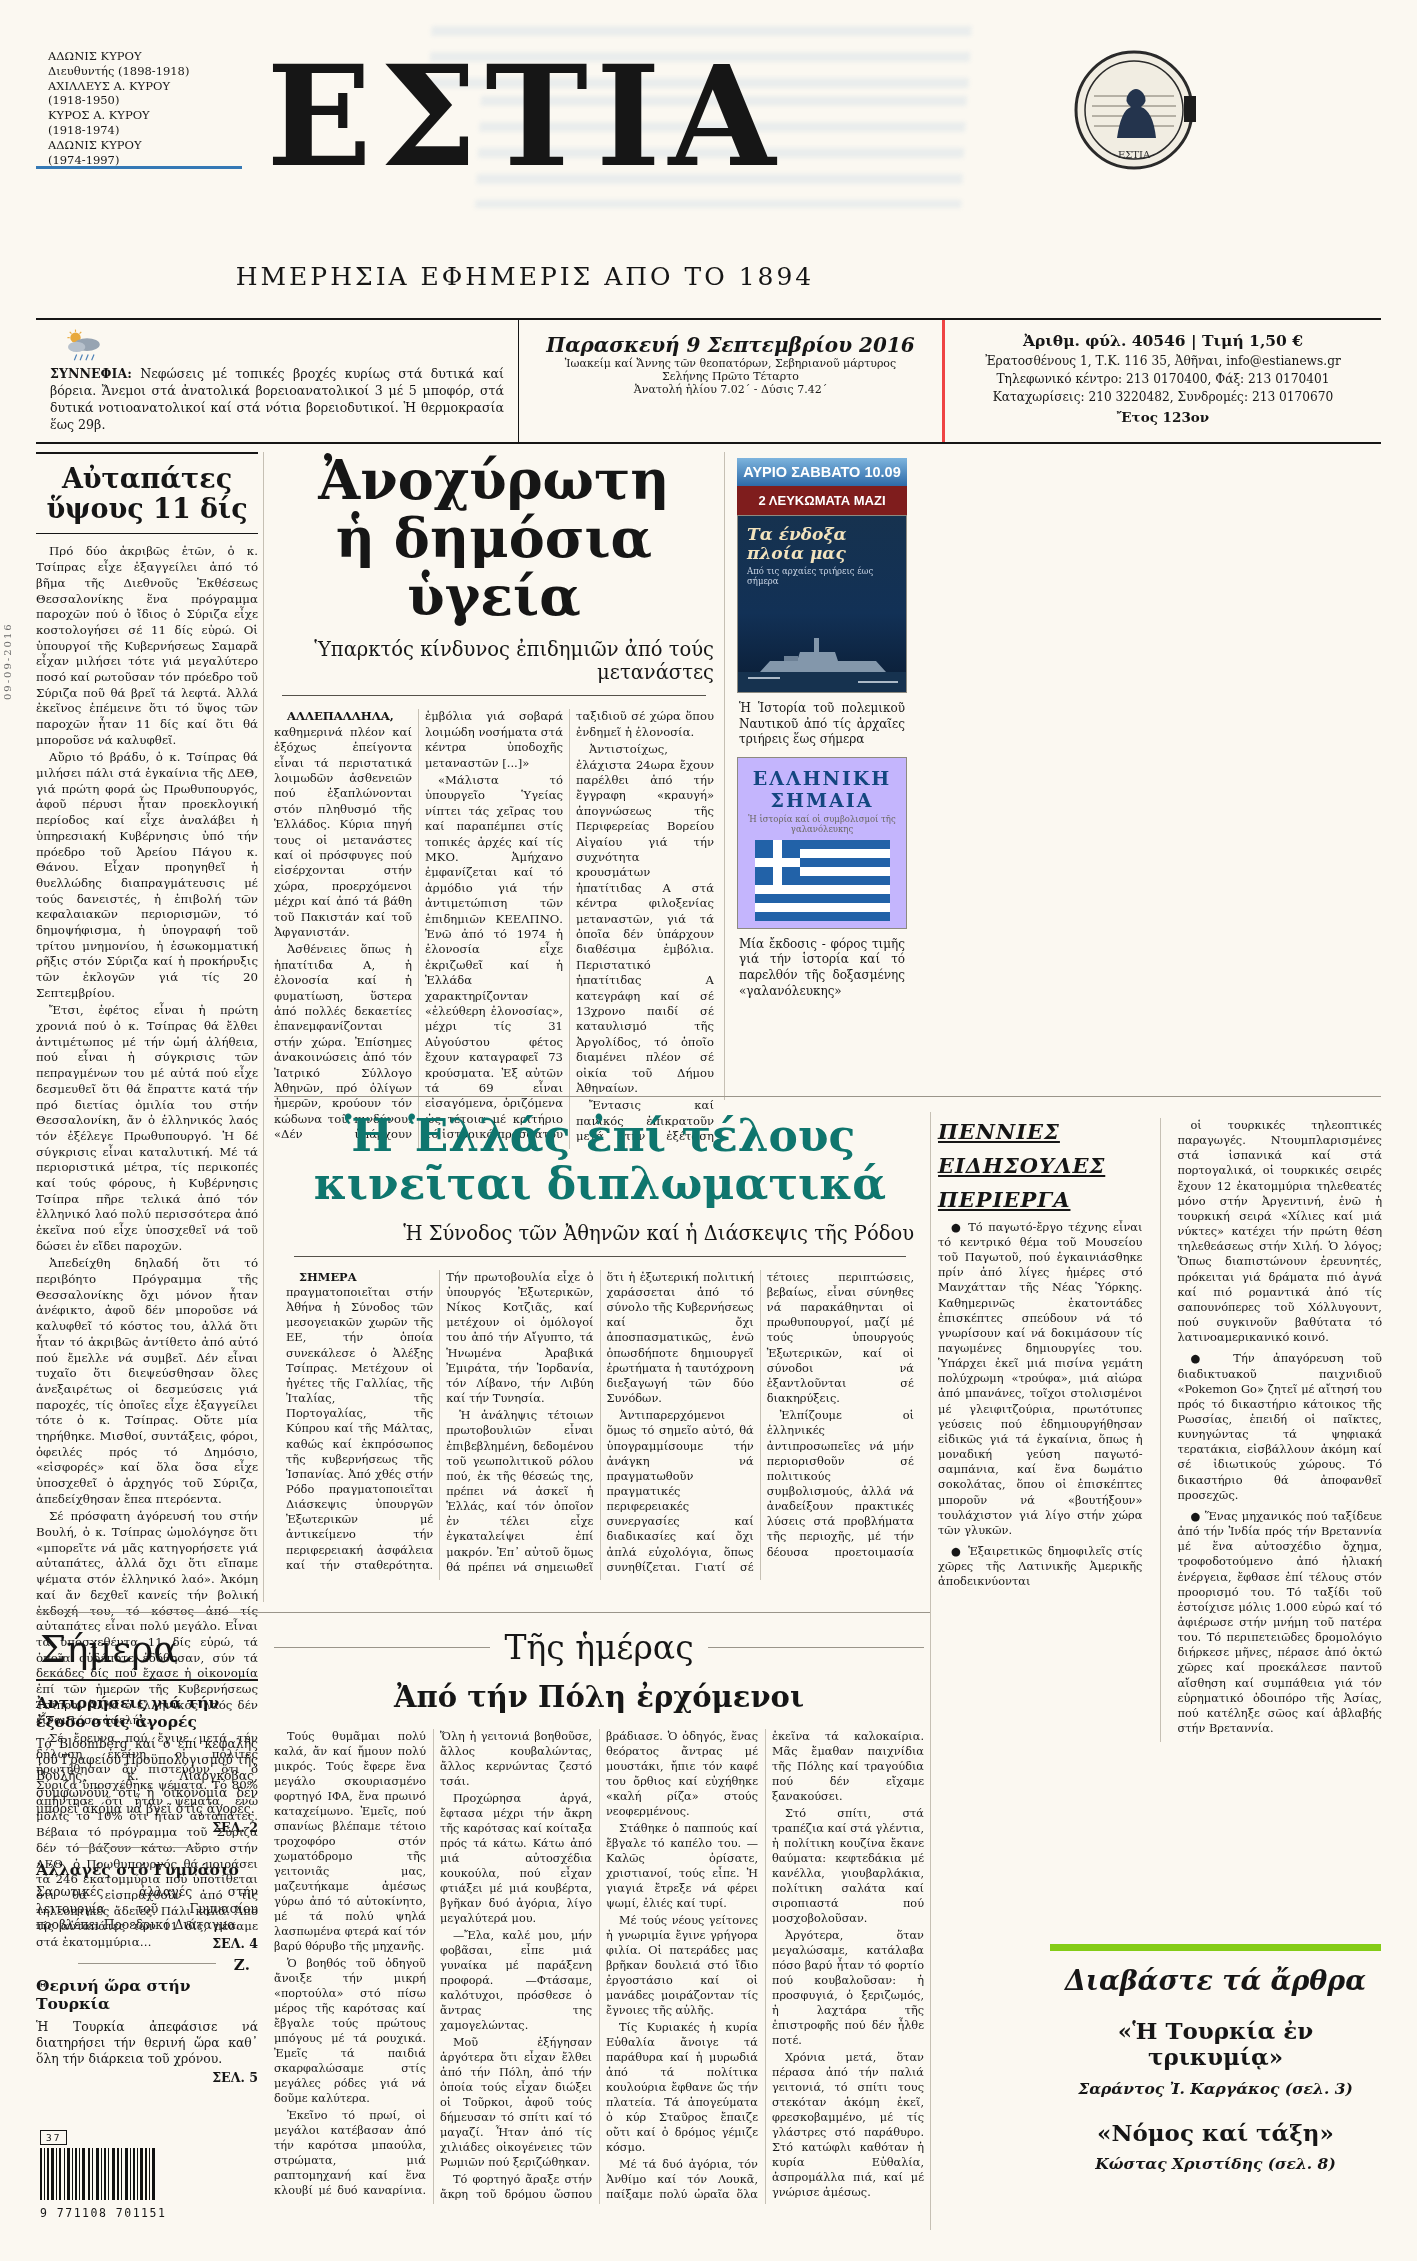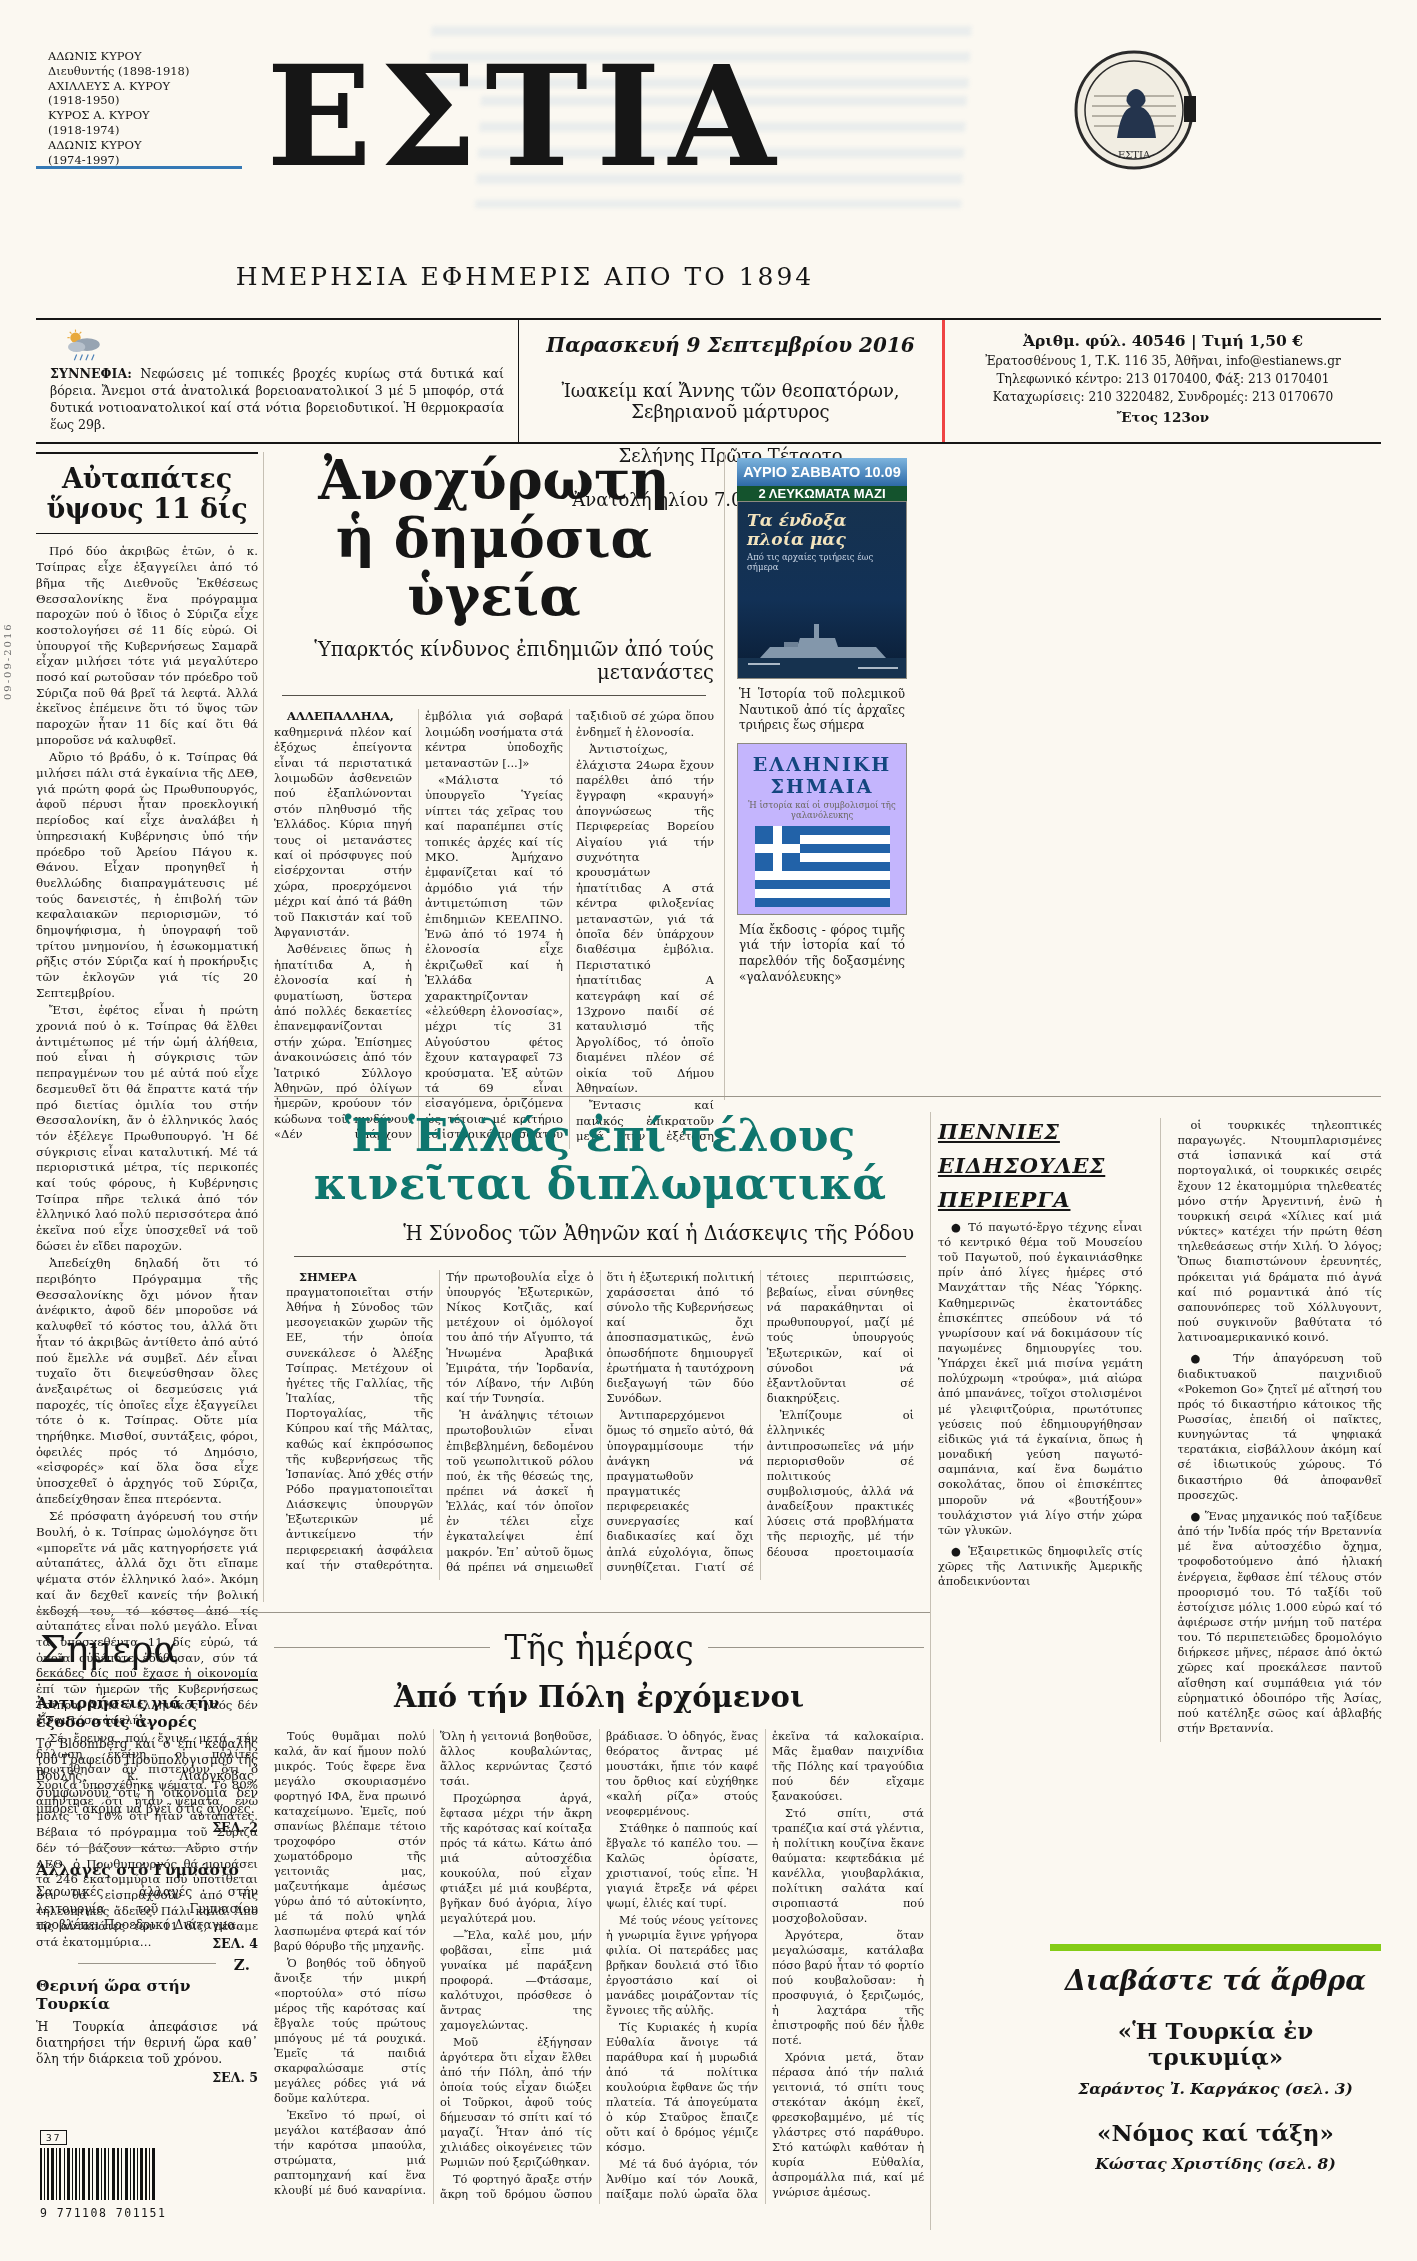--- a/index.html
+++ b/index.html
@@ -26,21 +26,21 @@
   .ghost2{left:478px;top:96px;width:486px;height:112px;}
   
   .infobar{left:36px;top:318px;width:1345px;height:122px;border-top:2px solid #161616;
            border-bottom:2px solid #161616;display:flex;}
   .infobar .cell{padding:9px 14px;box-sizing:border-box;}
   .cell-weather{width:482px;display:flex;gap:2px;flex-direction:column;}
   .cell-weather .wtext{font-size:12.6px;line-height:1.36;text-align:justify;}
   .cell-date{width:424px;border-left:1px solid #161616;text-align:center;}
   .cell-issue{width:439px;border-left:3px solid #ef4444;text-align:center;}
   .date-day{font-size:20px;font-weight:bold;font-style:italic;margin-top:4px;}
-  .date-sub{font-size:18px;margin-top:23px;}
+  .date-sub{font-size:11px;margin-top:0;}
   .issue-no{font-size:15.5px;font-weight:bold;margin-top:2px;}
   .issue-sub{font-size:12.2px;margin-top:4px;}
   .issue-year{font-size:13.5px;font-weight:bold;margin-top:5px;}
   
   .editorial{left:36px;top:452px;width:222px;}
   .edit-titlebox{border-top:2.5px solid #161616;border-bottom:1.5px solid #161616;
                  text-align:center;padding:10px 0 9px;font-size:27px;font-weight:bold;line-height:1.12;}
   .edit-body{margin-top:10px;font-size:11.8px;}
   .edit-sign{text-align:right;font-weight:bold;font-size:15px;padding-right:8px;margin-top:5px;}
   
@@ -48,22 +48,22 @@
   .headline{font-size:54px;font-weight:bold;text-align:center;line-height:1.07;}
   .subhead{font-size:19.5px;text-align:right;margin-top:13px;}
   .sub-rule{height:1px;background:#55524a;margin:11px 8px 13px;}
   .cols3{column-count:3;column-gap:13px;column-rule:1px solid #c6c0b4;height:440px;
          overflow:hidden;font-size:11.6px;}
   .lead{font-weight:bold;}
   
   .ad-box{left:737px;top:458px;width:170px;}
   .ad-banner{background:linear-gradient(180deg,#7db4dd,#2e6aa8);color:#fff;text-align:center;
              font-family:"Liberation Sans",sans-serif;font-weight:bold;font-size:14.5px;padding:6px 2px;}
-  .ad-ribbon{background:#14532d;color:#fff;text-align:center;font-family:"Liberation Sans",sans-serif;
-             font-weight:bold;font-size:13px;padding:0 2px;}
+  .ad-ribbon{background:#7f1d1d;color:#fff;text-align:center;font-family:"Liberation Sans",sans-serif;
+             font-weight:bold;font-size:13px;padding:7px 2px;}
   .cover1{position:relative;height:178px;background:linear-gradient(180deg,#16324f 0%,#123156 55%,#0a1c33 100%);
           border:1px solid #8d8a80;box-sizing:border-box;}
   .cover1 .c1-title{color:#f2e3bd;font-style:italic;font-weight:bold;font-size:17px;line-height:1.1;
                     padding:9px 0 0 9px;}
   .cover1 .c1-sub{color:#c9d4e4;font-size:8.5px;padding:4px 0 0 9px;}
   .cover1 svg{position:absolute;bottom:0;left:0;}
   .ad-caption{font-size:12px;line-height:1.3;text-align:justify;padding:8px 2px 9px;}
   .cover2{height:172px;background:#c4b5fd;border:1px solid #8d8a80;box-sizing:border-box;text-align:center;}
   .cover2 .c2-title{color:#14467f;font-weight:bold;font-size:19px;letter-spacing:2px;line-height:1.15;padding-top:10px;}
   .cover2 .c2-sub{color:#6a675f;font-size:8.5px;padding:3px 6px 6px;}

